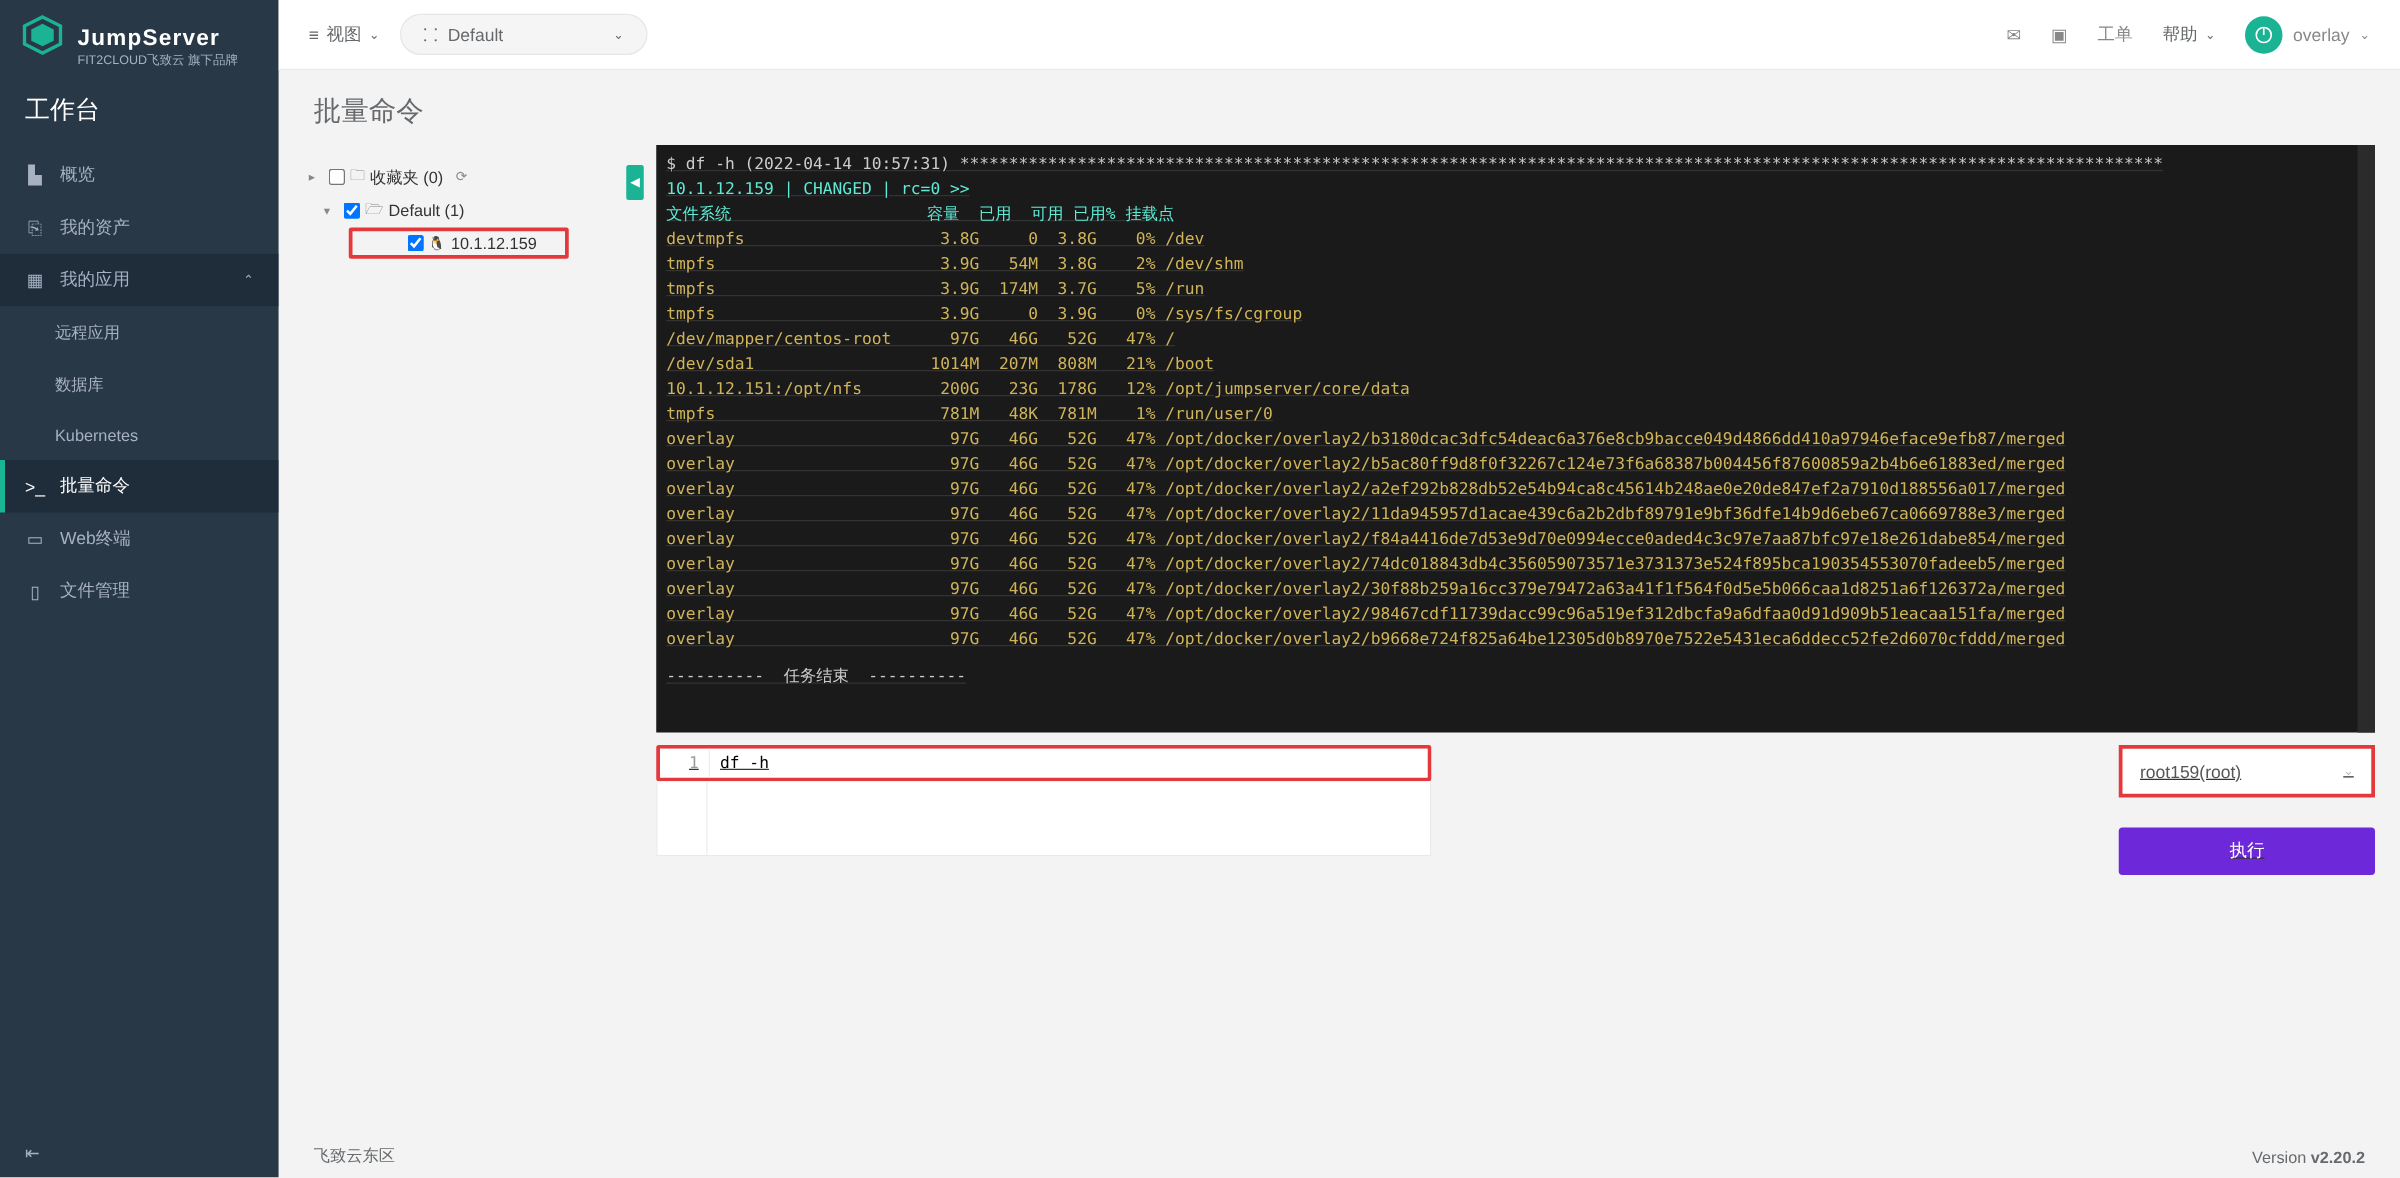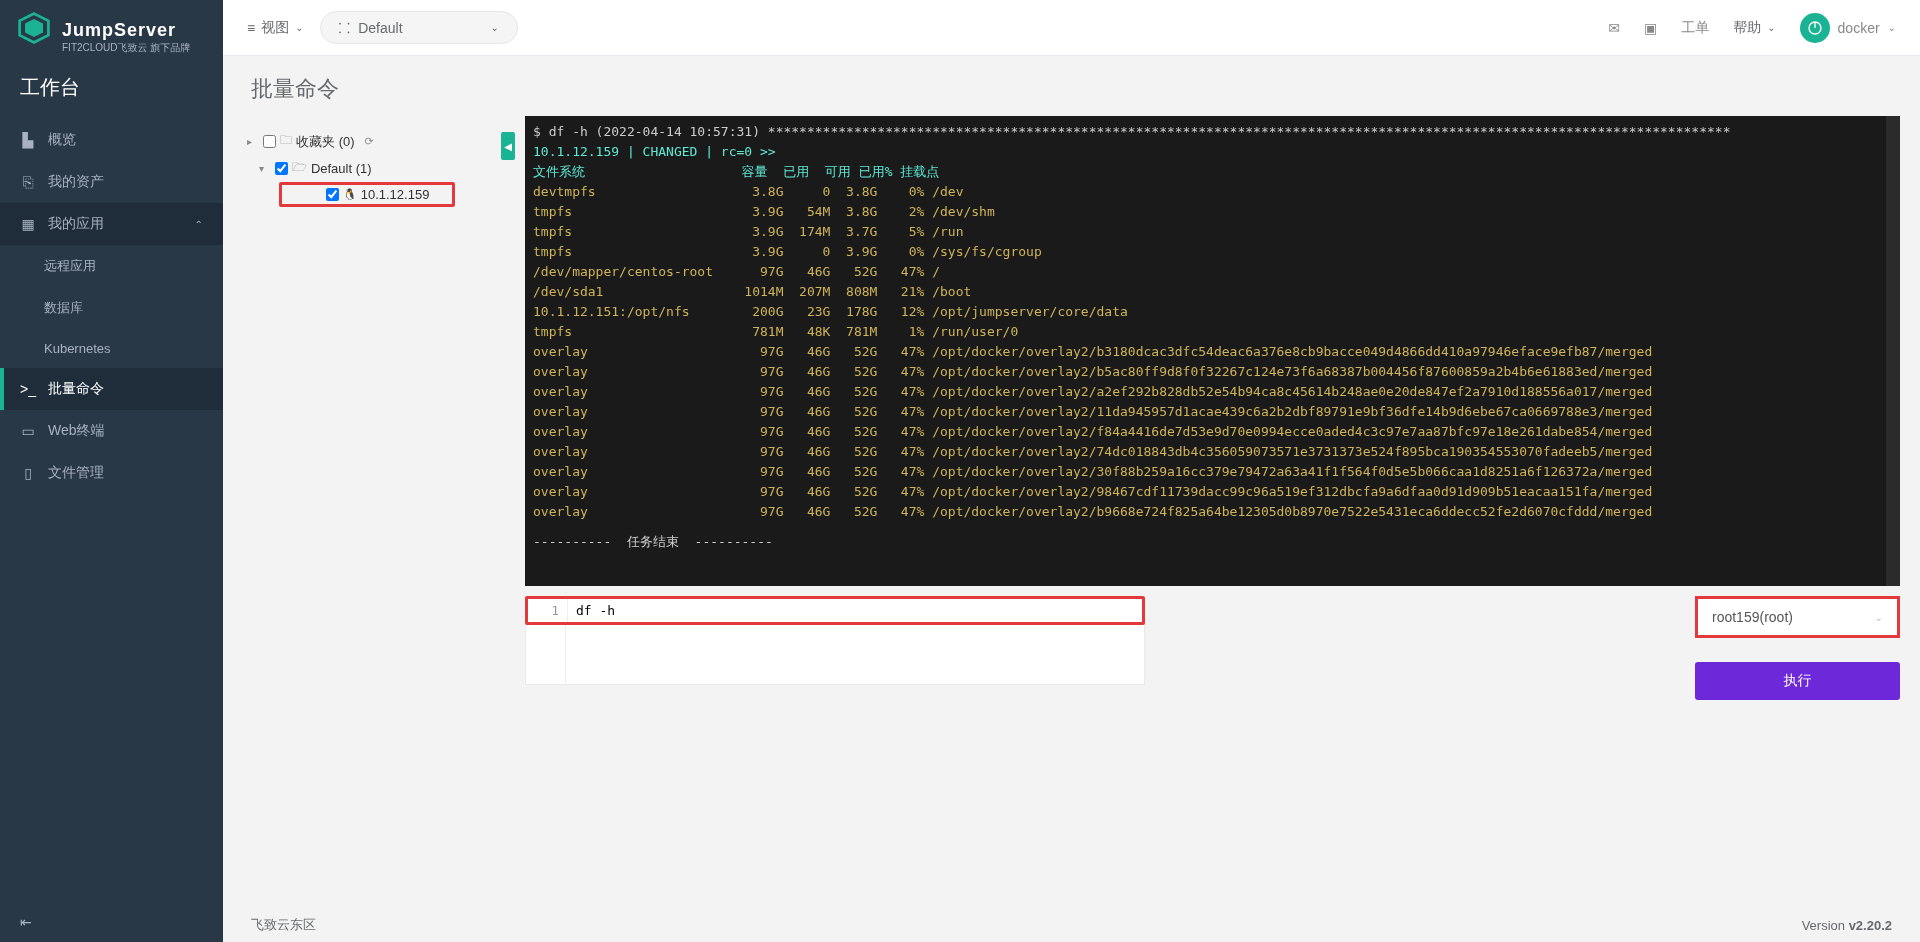--- a/index.html
+++ b/index.html
@@ -45,21 +45,21 @@
 .tree-node .expand { width: 12px; font-size: 10px; color: #888; }
 .tree-node .cb { width: 13px; height: 13px; }
 .tree-node.child { padding-left: 28px; }
 .tree-node.leaf { padding-left: 44px; }
 .tree-node .folder-icon { color: #888; font-size: 12px; }
 .red-box { border: 3px solid #e4393c; border-radius: 2px; padding: 2px 6px; margin-left: -4px; }
 .refresh-icon { margin-left: 6px; color: #888; font-size: 11px; }
 .collapse-handle { position: absolute; right: -2px; top: 16px; width: 14px; height: 28px; background: #1ab394; color: #fff; display: flex; align-items: center; justify-content: center; font-size: 10px; border-radius: 2px; cursor: pointer; }
 
 
-.term-area { flex: 1; display: flex; flex-direction: column; }
+.term-area { flex: 1; display: flex; flex-direction: column; text-decoration: underline; }
 .terminal { background: #1a1a1a; color: #ddd; font-family: Consolas, monospace; font-size: 13px; line-height: 20px; padding: 6px 8px 10px; height: 470px; overflow-y: auto; border-right: 14px solid #2b2b2b; white-space: pre; }
 .terminal .cmd-line { color: #ccc; }
 .terminal .hdr { color: #5eead4; }
 .terminal .row-gold { color: #d0b45a; }
 .terminal .end { color: #ccc; }
 
 .input-row { display: flex; gap: 18px; margin-top: 10px; align-items: flex-start; }
 .code-input-wrap { width: 620px; border: 3px solid #e4393c; border-radius: 2px; display: flex; background: #fff; }
 .gutter { width: 40px; background: #fff; text-align: right; padding: 4px 8px; color: #999; font-family: monospace; font-size: 13px; border-right: 1px solid #eee; }
 .code-input { flex: 1; padding: 4px 8px; font-family: monospace; font-size: 13px; border: none; outline: none; }
@@ -153,21 +153,21 @@
           <span>帮助</span>
           <span style="font-size:10px;">⌄</span>
         </div>
         <div class="user-menu">
           <div class="avatar">
             <svg width="16" height="16" viewBox="0 0 24 24">
                 <circle cx="12" cy="12" r="9" fill="none" stroke="#fff" stroke-width="2"></circle>
                 <line x1="12" y1="3" x2="12" y2="12" stroke="#fff" stroke-width="2"></line>
               </svg>
           </div>
-          <span>docker</span>
+          <span>overlay</span>
           <span style="font-size:10px;">⌄</span>
         </div>
       </div>
     </div>
 
     <div class="page-header">批量命令</div>
 
     <div class="content">
 
       <div class="tree-panel">

